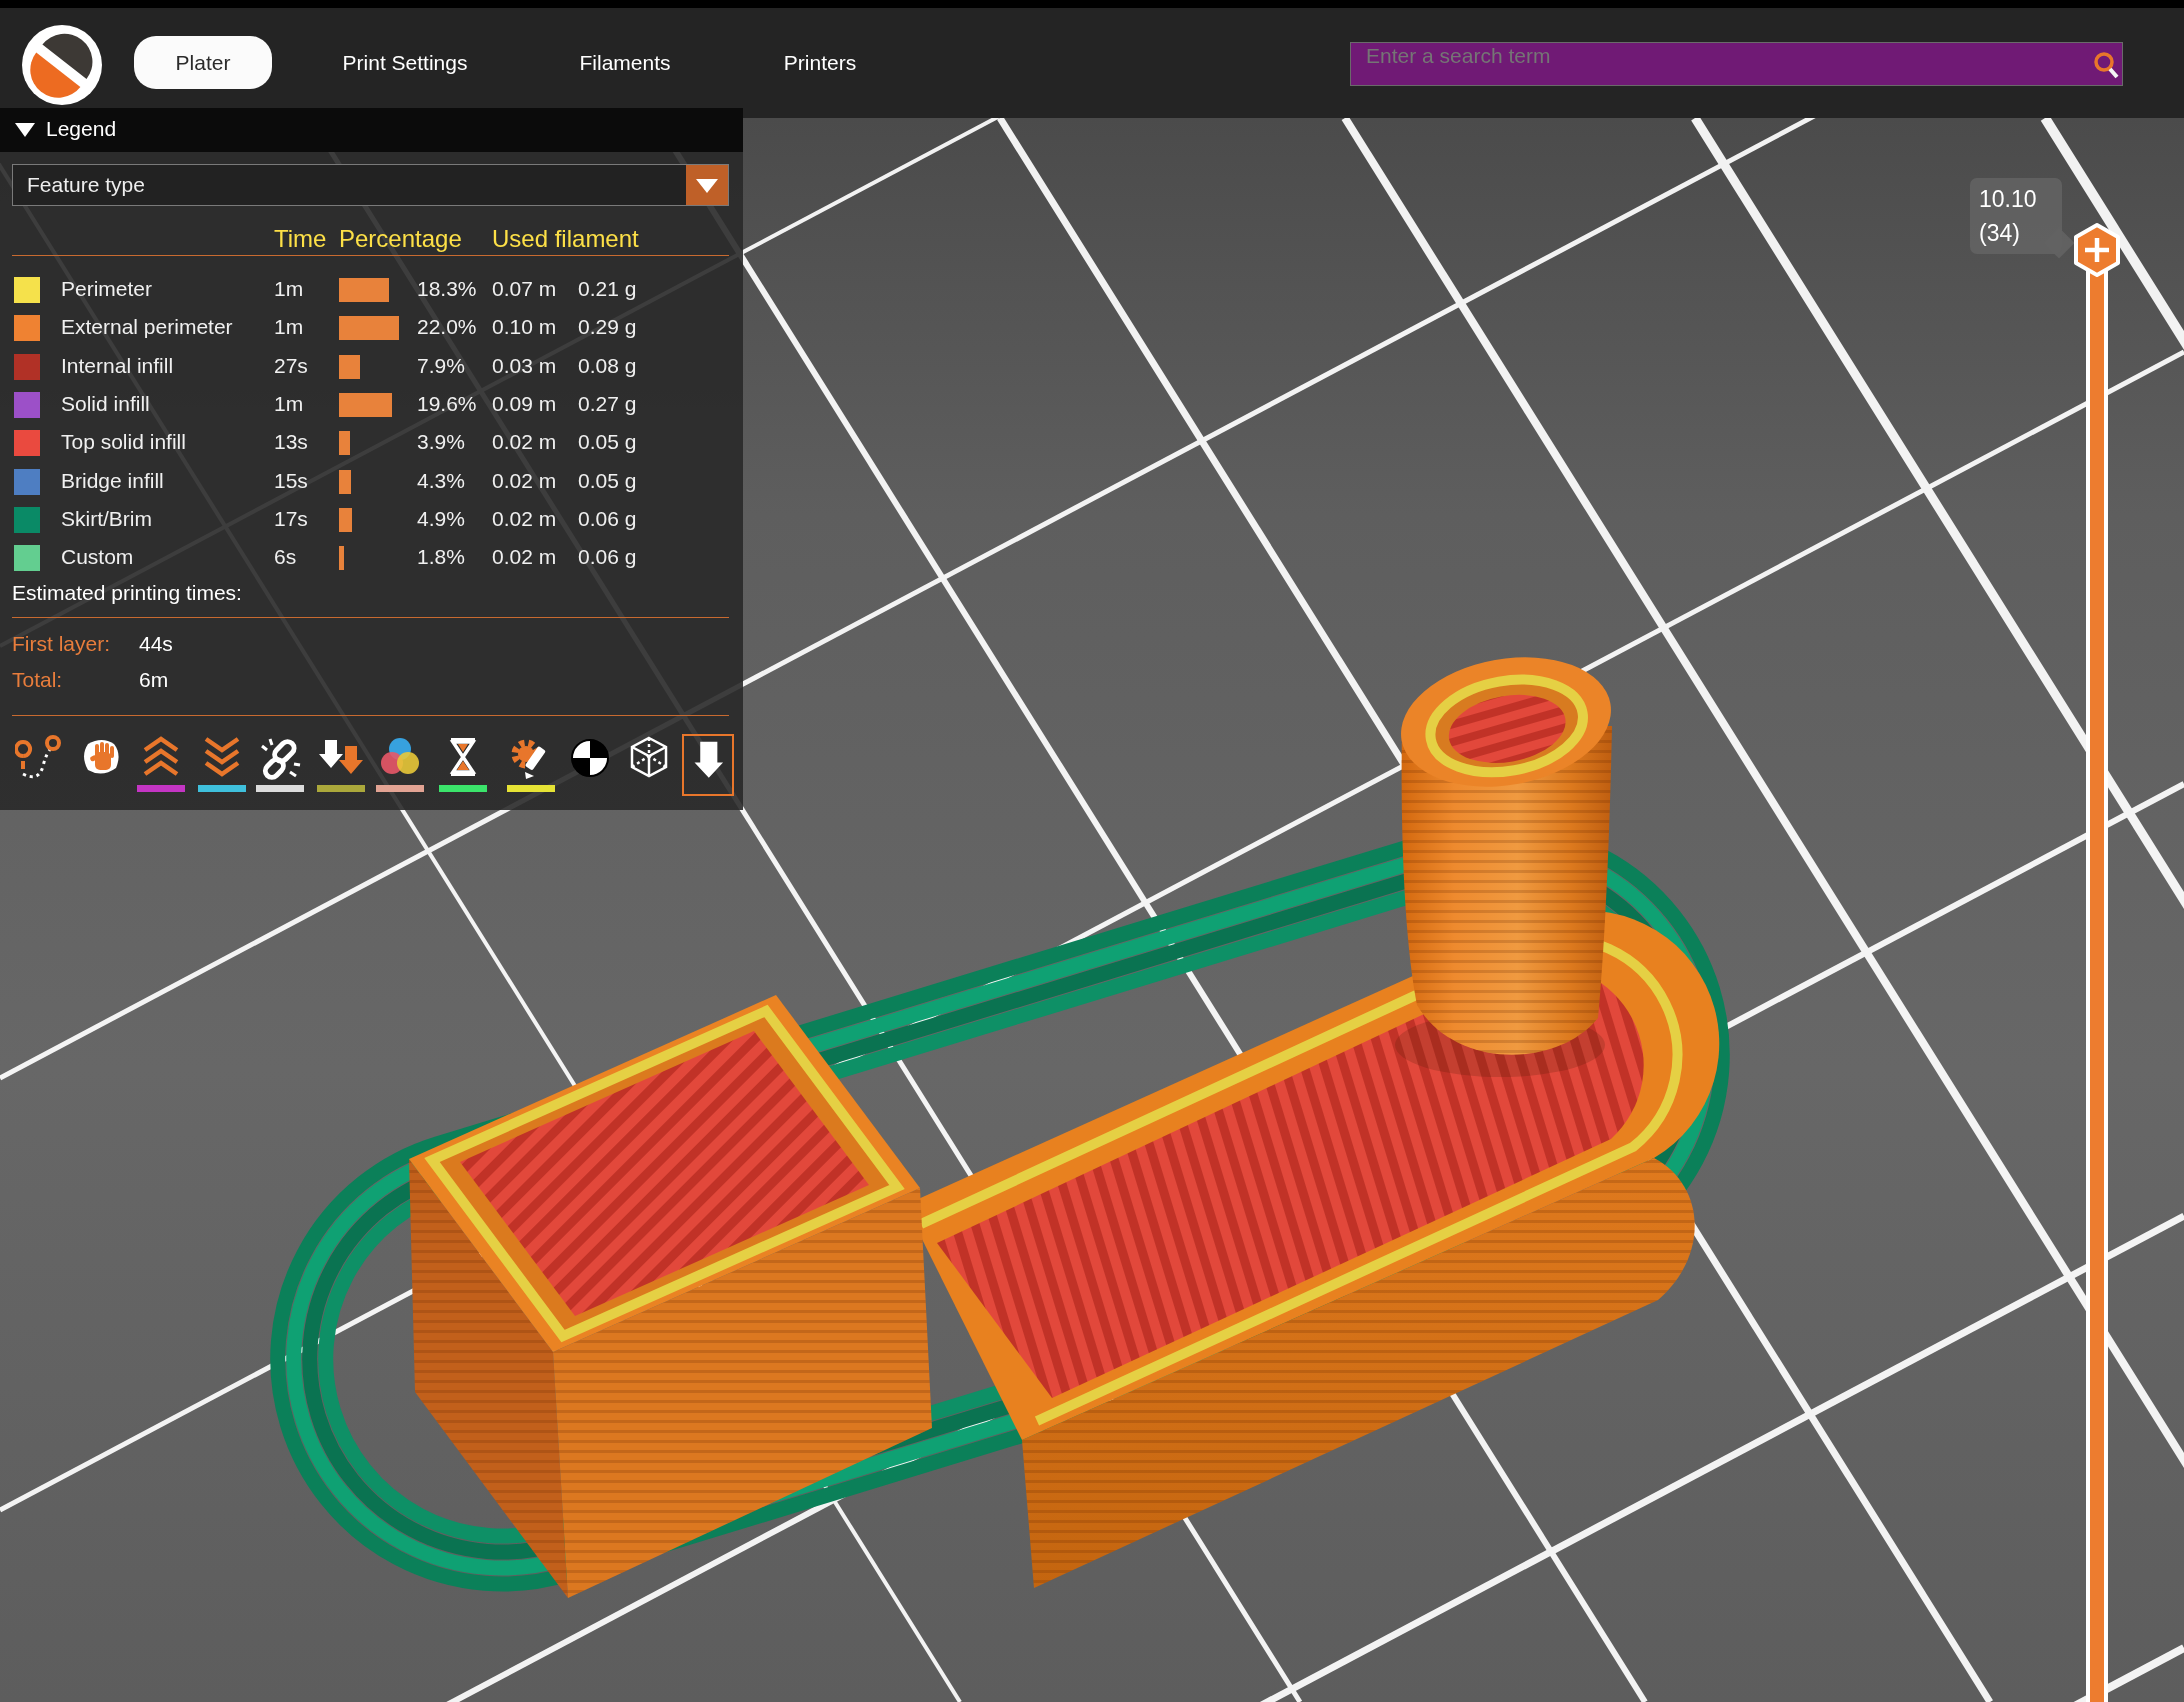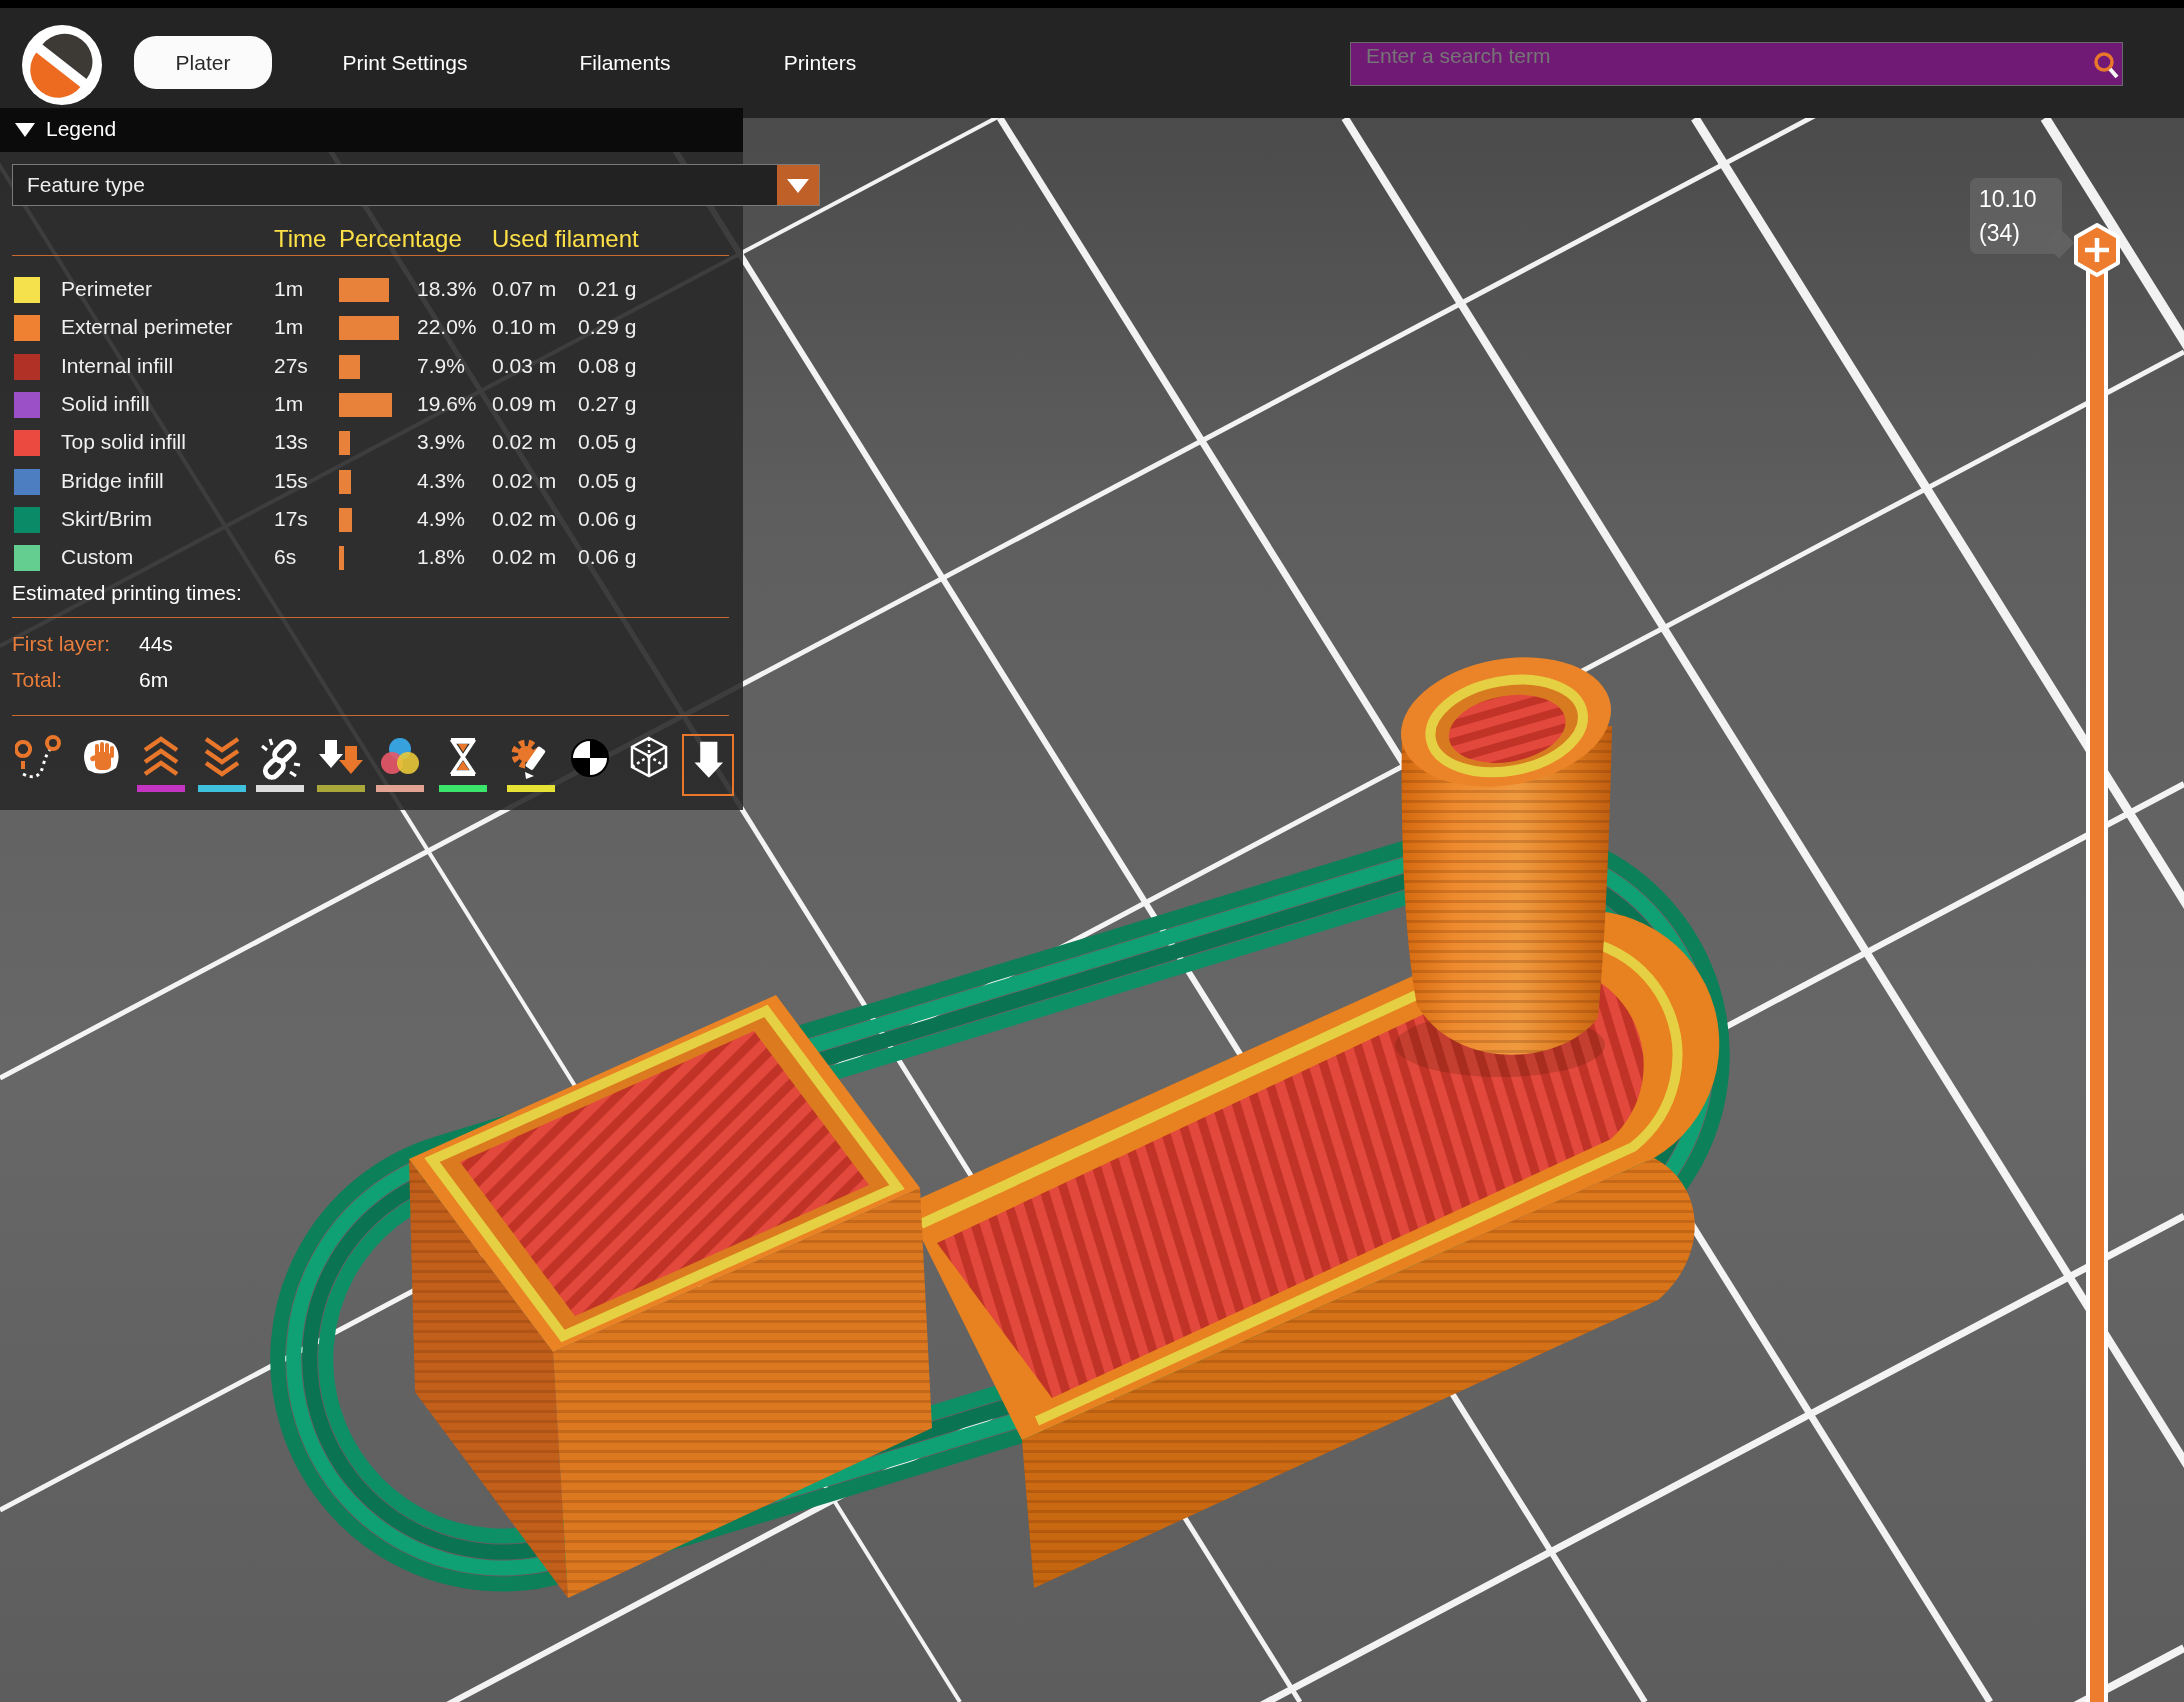--- a/index.html
+++ b/index.html
@@ -21,21 +21,21 @@
     border:1px solid #6a6a6a;color:#e2e2e2;font-size:21px;padding:0 44px 16px 15px;
     font-family:"Liberation Sans",sans-serif;outline:none;}
   #searchicon{position:absolute;right:2px;top:8px;}
   
   #legend{position:absolute;left:0;top:108px;width:743px;height:702px;
           background:rgba(41,41,41,0.90);color:#f0f0f0;}
   #legend-header{position:absolute;left:0;top:0;width:743px;height:44px;background:#0b0b0b;}
   #legend-header .tri{position:absolute;left:15px;top:15px;width:0;height:0;
       border-left:10px solid transparent;border-right:10px solid transparent;border-top:14px solid #fff;}
   #legend-title{position:absolute;left:46px;top:9px;font-size:21px;color:#fff;}
-  #viewsel{position:absolute;left:12px;top:56px;width:808px;height:42px;background:#222;
+  #viewsel{position:absolute;left:12px;top:56px;width:717px;height:42px;background:#222;
       border:1px solid #7a7a7a;box-sizing:border-box;cursor:pointer;}
   #viewsel .vlabel{position:absolute;left:14px;top:8px;font-size:21px;color:#eee;}
   #viewsel .vbtn{position:absolute;right:0;top:0;width:42px;height:40px;background:#bf6028;}
   #viewsel .vbtn::after{content:"";position:absolute;left:10px;top:14px;width:0;height:0;
       border-left:11px solid transparent;border-right:11px solid transparent;border-top:14px solid #fff;}
   .colhead{position:absolute;top:117px;font-size:24px;color:#fde047;}
   #ch-time{left:274px;} #ch-pct{left:339px;} #ch-fil{left:492px;}
   .orule{position:absolute;left:12px;width:717px;height:0;border-top:1px solid #c86a30;}
   #rule1{top:147px;} #rule2{top:509px;} #rule3{top:607px;}
   .lrow{position:absolute;left:0;width:743px;height:38px;cursor:pointer;}

